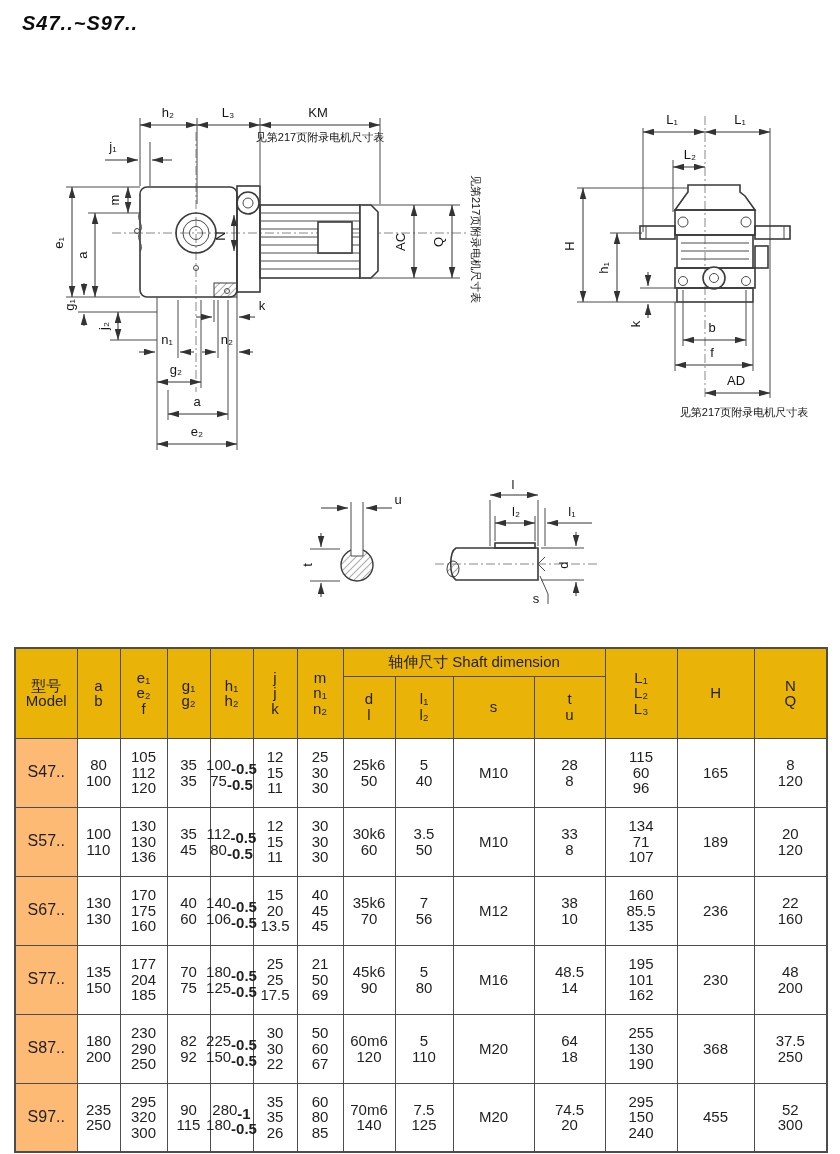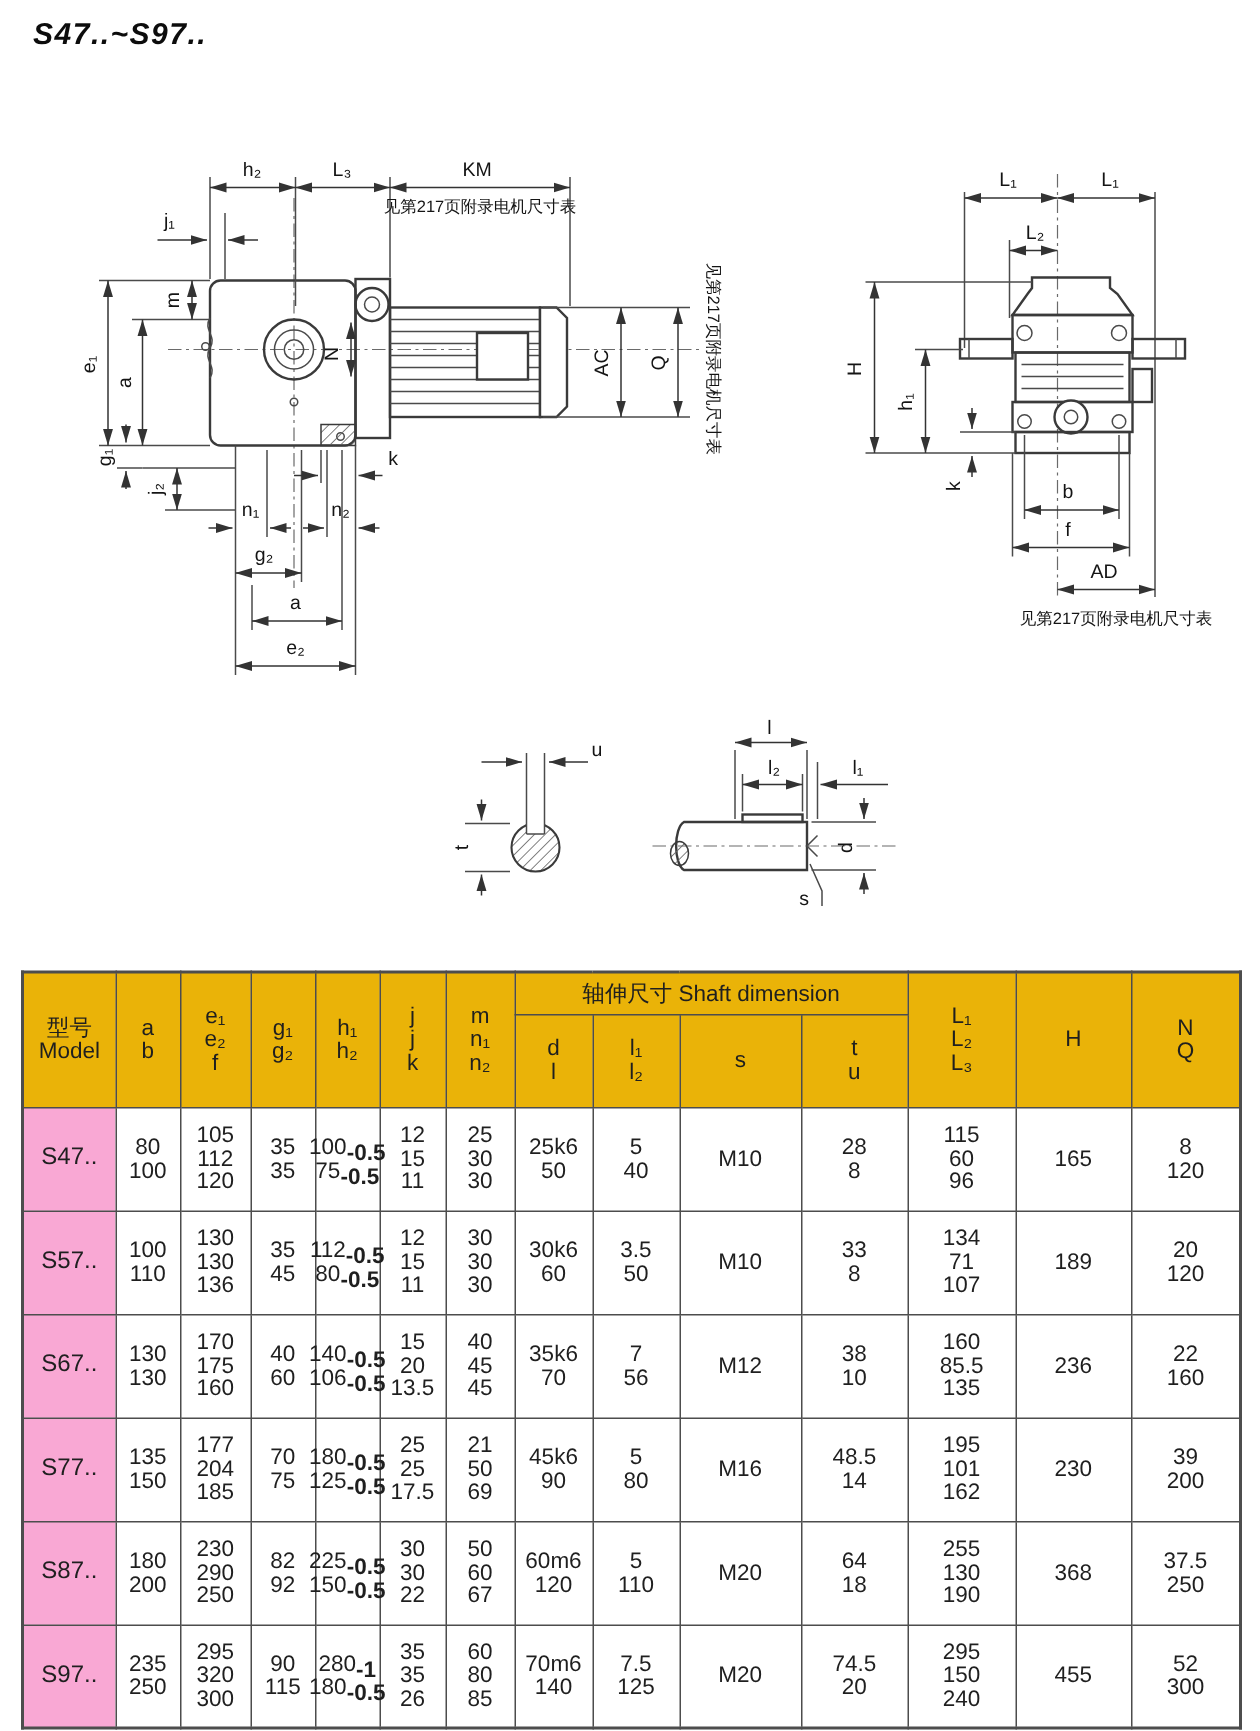--- a/index.html
+++ b/index.html
@@ -25,21 +25,21 @@
   }
   #dims-table th,#dims-table td{
     border:1.5px solid #4d4d4d;padding:0;font-weight:normal;
     text-align:center;vertical-align:middle;color:#1f1f1f;
   }
   #dims-table thead th{background:#eab308;font-size:15px;}
   #dims-table thead tr.r1{height:28px;}
   #dims-table thead tr.r2{height:62px;}
   #dims-table tbody tr{height:69px;}
   #dims-table tbody td{font-size:15px;background:#ffffff;}
-  #dims-table td.mcell{background:#f9a8d4;font-size:16px;}
+  #dims-table td.mcell{background:#fdba74;font-size:16px;}
   .stack{display:flex;flex-direction:column;justify-content:space-around;
     align-items:center;height:100%;width:100%;}
   .ln{line-height:1.05;white-space:nowrap;}
   sub.tol{font-size:15px;line-height:0;font-weight:bold;}
 </style>
 </head>
 <body>
 
 <div id="title">S47..~S97..</div>
 
@@ -712,21 +712,21 @@
             <div class="ln">162</div>
           </div>
         </td>
         <td>
           <div class="stack">
             <div class="ln">230</div>
           </div>
         </td>
         <td>
           <div class="stack">
-            <div class="ln">39</div>
+            <div class="ln">48</div>
             <div class="ln">200</div>
           </div>
         </td>
       </tr>
       <tr>
         <td class="mcell">
           <div class="stack">
             <div class="ln">S87..</div>
           </div>
         </td>

